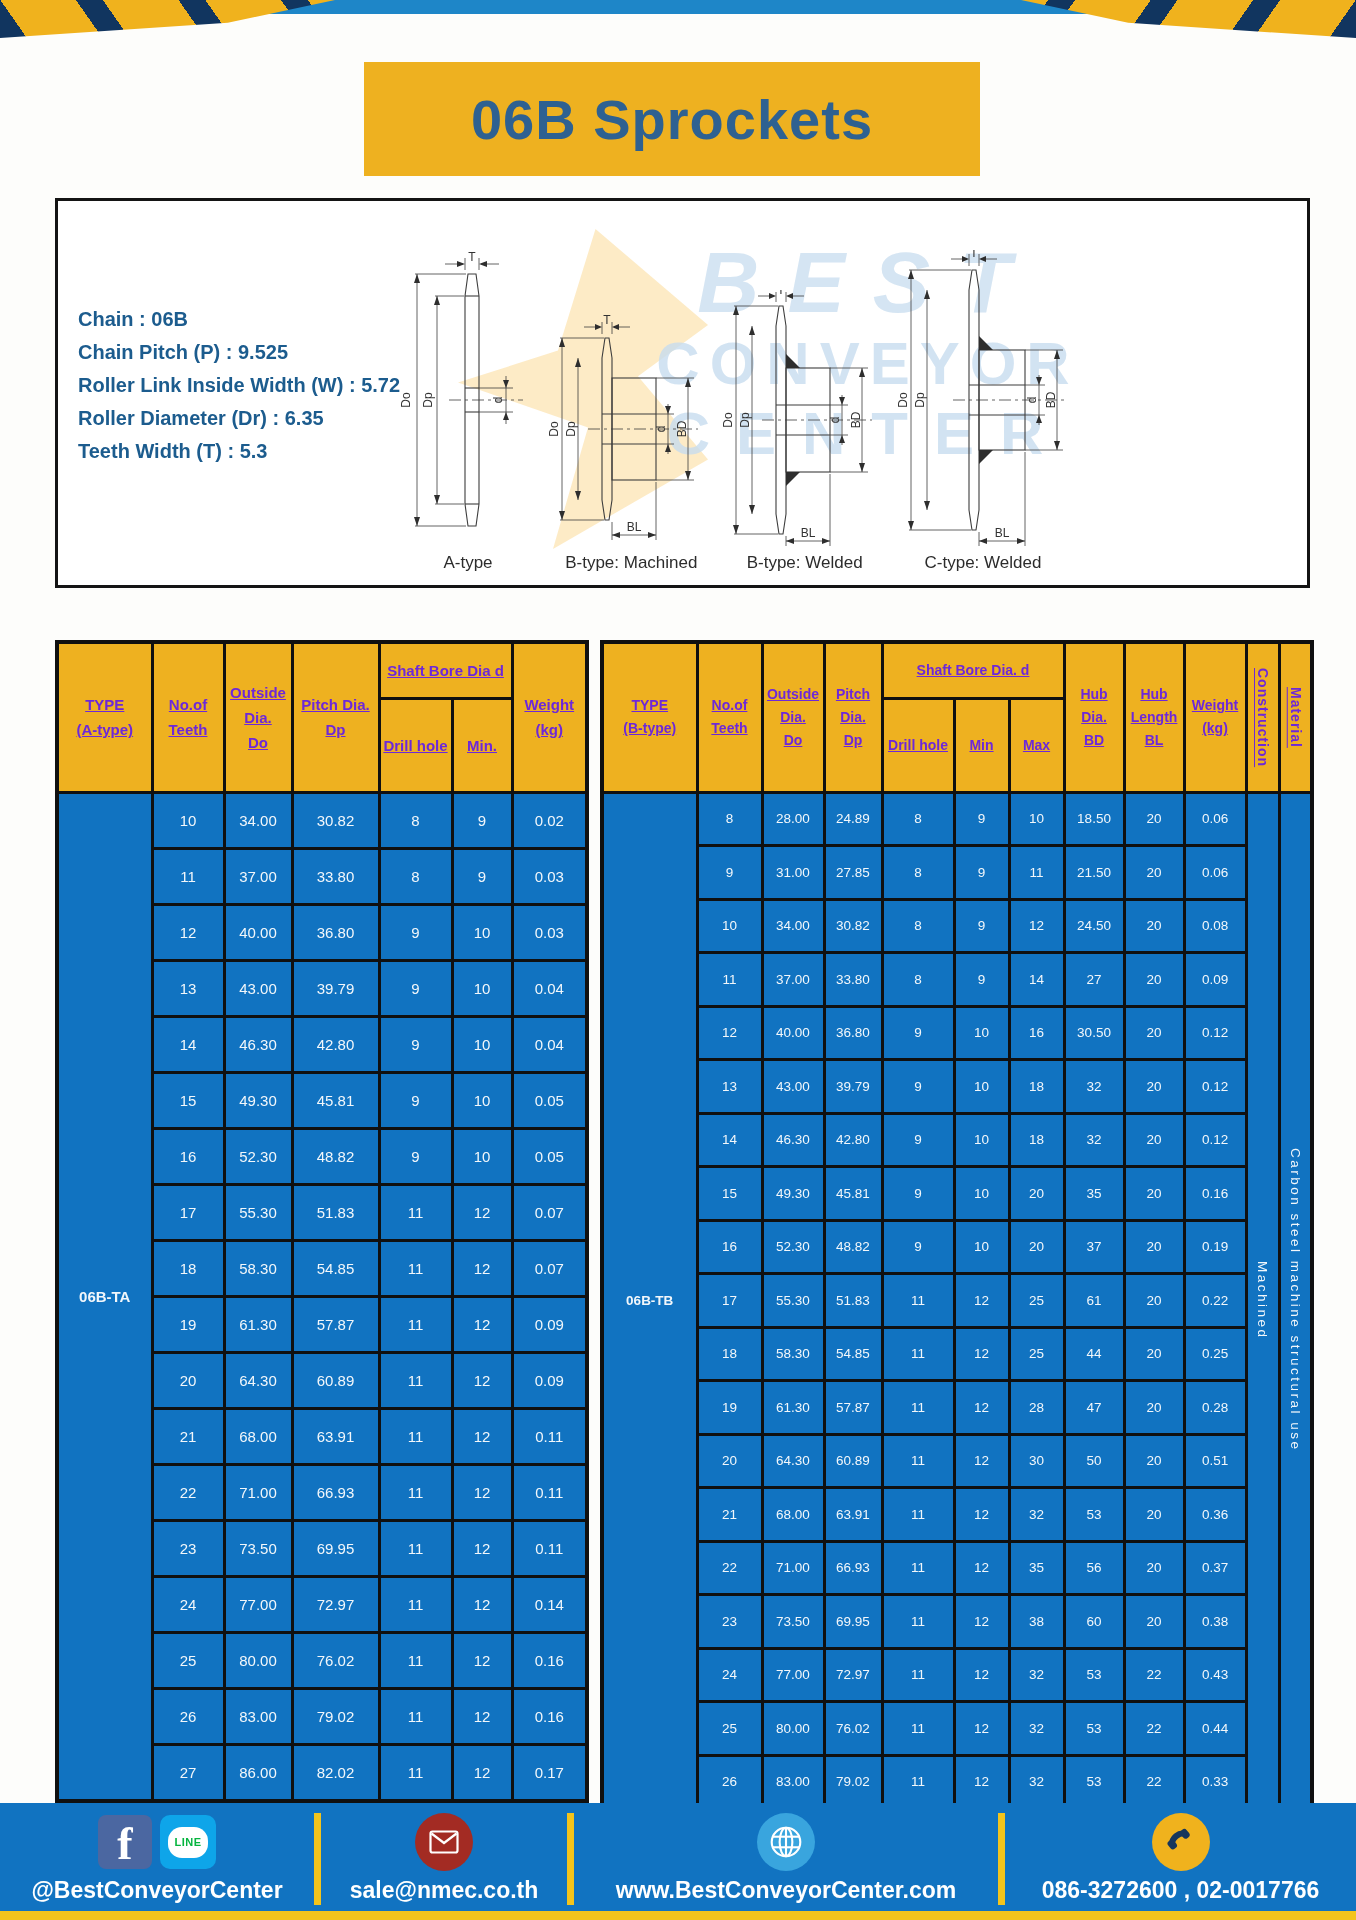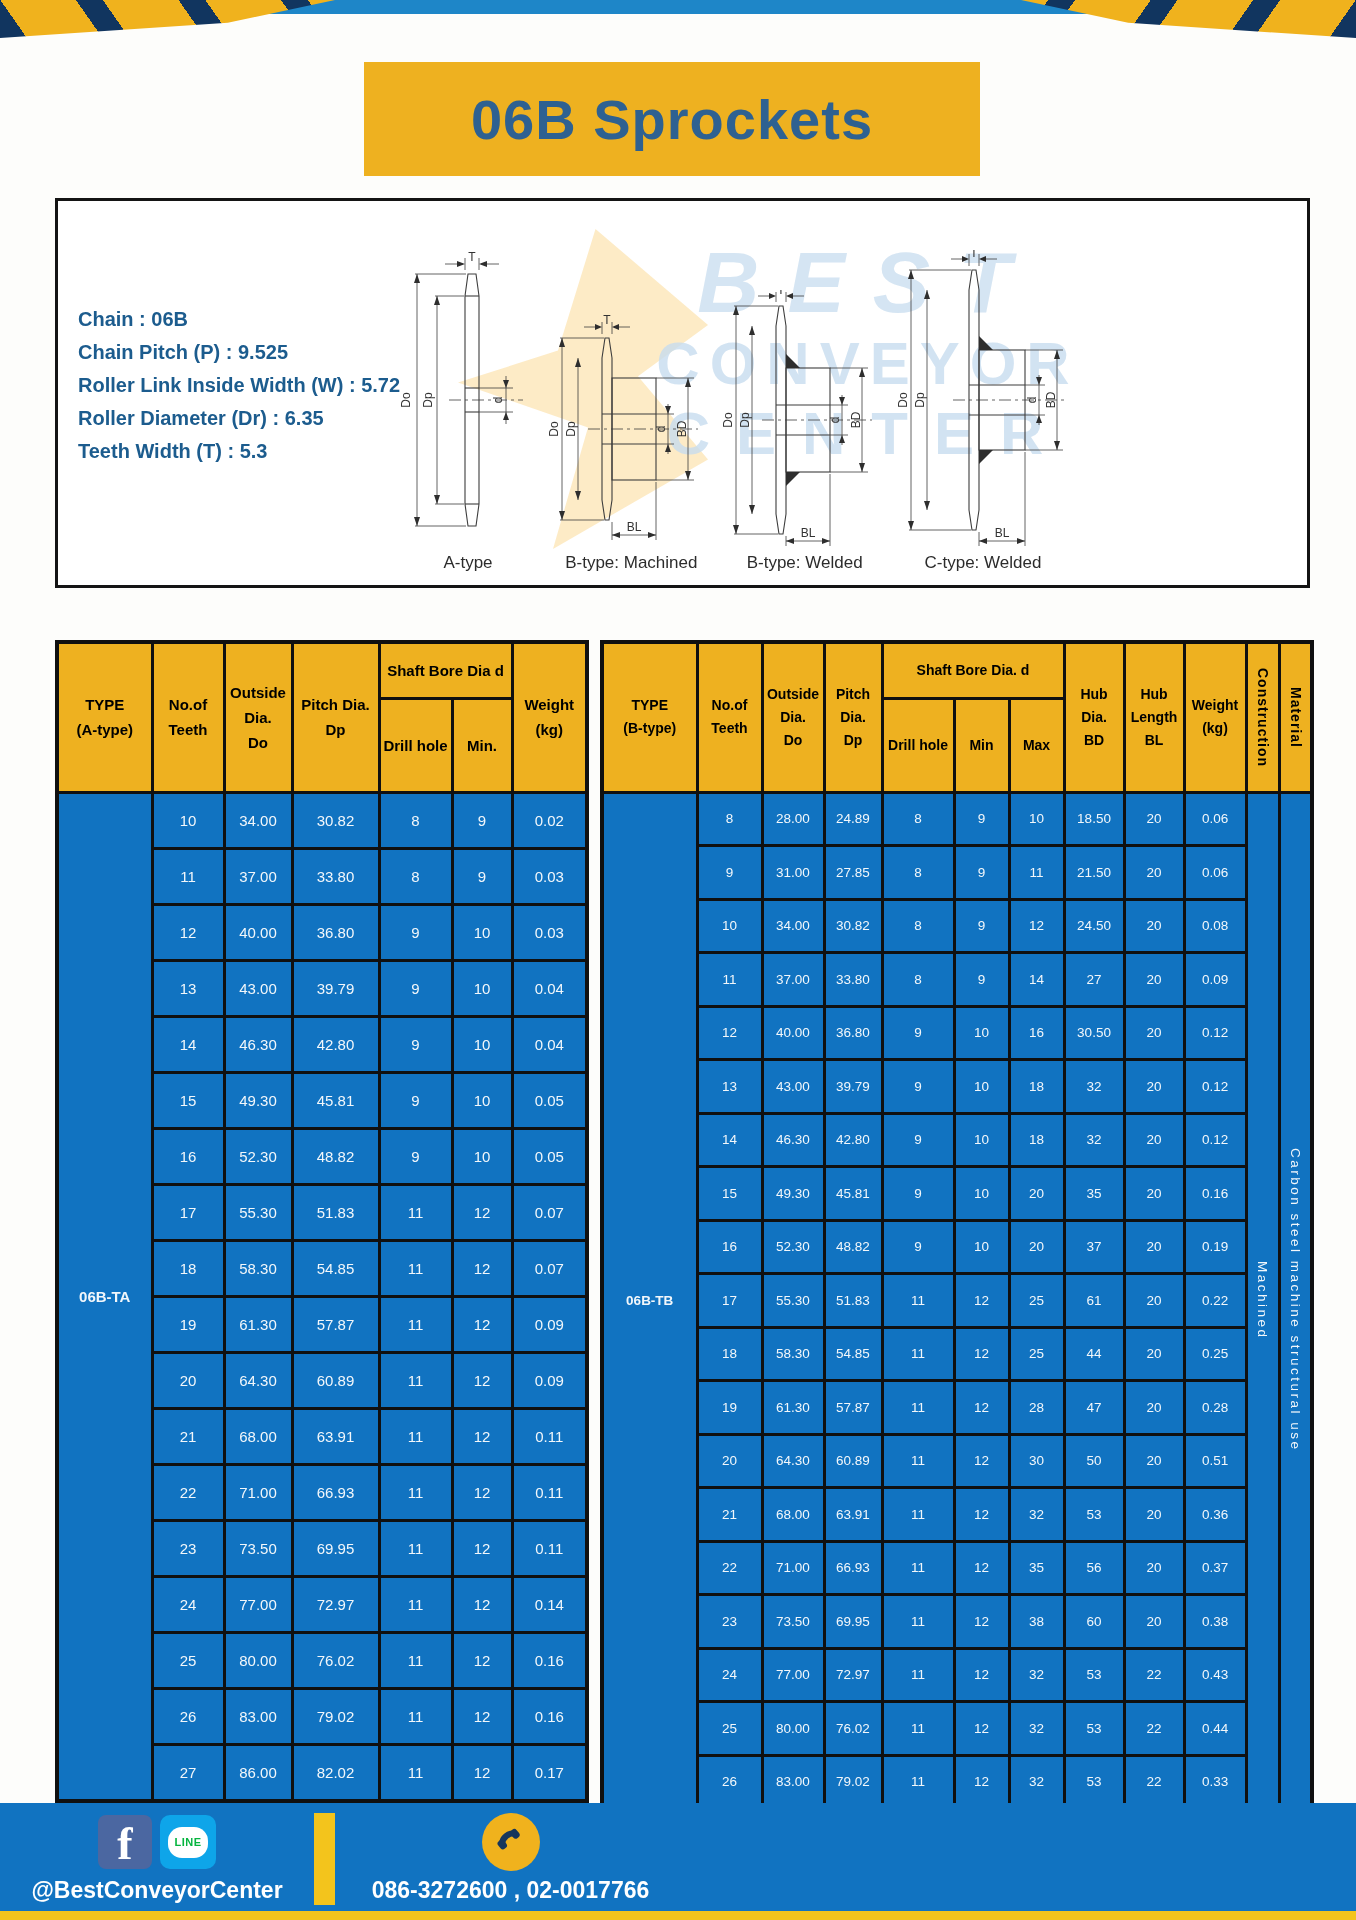--- a/index.html
+++ b/index.html
@@ -43,21 +43,21 @@
   .fig .cl{stroke-dasharray:12 4 3 4;stroke-width:0.8;}
   .fig .fill{fill:#2e2e2e;stroke:none;}
   .fig text{font-size:12px;fill:#333;stroke:none;font-family:"Liberation Sans",sans-serif;}
 
   
   .tblwrap-a{position:absolute;left:55px;top:640px;}
   .tblwrap-b{position:absolute;left:600px;top:640px;}
   table{border-collapse:collapse;table-layout:fixed;border:4px solid #101010;}
   #table-a{width:530px;} #table-b{width:710px;}
   th,td{border:3px solid #101010;text-align:center;vertical-align:middle;padding:0;overflow:hidden;}
-  th{background:#eeb120;color:#000000;font-weight:bold;white-space:pre-line;}
+  th{background:#eeb120;color:#6d28d9;font-weight:bold;white-space:pre-line;text-decoration:underline;}
   #table-a th{font-size:15px;line-height:25px;}
   #table-b th{font-size:14px;line-height:23px;}
   tr.h1{height:56px;} tr.h2{height:94px;}
   td{background:#1173c1;color:#f2f7fb;}
   #table-a td{font-size:15px;height:53px;}
   #table-b td{font-size:13.5px;height:50.5px;}
   td.type-col{font-weight:bold;font-size:15px;}
   th.vert{writing-mode:vertical-rl;letter-spacing:1px;line-height:normal;padding:0 2px;}
   td.vert-col{writing-mode:vertical-rl;letter-spacing:2.5px;font-size:13.5px;line-height:normal;}
 
@@ -744,21 +744,48 @@
     <div class="f-sec f1">
       <div class="f-icons">
         <div class="icon-fb">f</div>
         <div class="icon-line">
           <div class="line-bubble">LINE</div>
         </div>
       </div>
       <div class="f-label">@BestConveyorCenter</div>
     </div>
     <div class="f-sep"></div>
+    <div class="f-sec f2">
+      <div class="f-icons">
+        <div class="icon-circle icon-mail">
+          <svg width="30" height="24" viewBox="0 0 30 24">
+              <rect x="1.5" y="1.5" width="27" height="21" rx="2" fill="none" stroke="#fff" stroke-width="2.2"></rect>
+              <path d="M2.5 3.5 L15 13 L27.5 3.5" fill="none" stroke="#fff" stroke-width="2.2"></path>
+            </svg>
+        </div>
+      </div>
+      <div class="f-label">sale@nmec.co.th</div>
+    </div>
     <div class="f-sep"></div>
+    <div class="f-sec f3">
+      <div class="f-icons">
+        <div class="icon-circle icon-globe">
+          <svg width="36" height="36" viewBox="0 0 34 34">
+              <g fill="none" stroke="#fff" stroke-width="2">
+                <circle cx="17" cy="17" r="13.5"></circle>
+                <ellipse cx="17" cy="17" rx="6" ry="13.5"></ellipse>
+                <line x1="4" y1="12" x2="30" y2="12"></line>
+                <line x1="4" y1="22" x2="30" y2="22"></line>
+                <line x1="17" y1="3.5" x2="17" y2="30.5"></line>
+              </g>
+            </svg>
+        </div>
+      </div>
+      <div class="f-label">www.BestConveyorCenter.com</div>
+    </div>
     <div class="f-sep"></div>
     <div class="f-sec f4">
       <div class="f-icons">
         <div class="icon-circle icon-phone">
           <svg width="32" height="32" viewBox="0 0 56 56">
               <g transform="rotate(-40 28 28)" fill="#16365c">
                 <rect x="7" y="13" width="13" height="17" rx="5.5"></rect>
                 <rect x="36" y="13" width="13" height="17" rx="5.5"></rect>
                 <path d="M9 19 A21 17 0 0 1 47 19 L41 27 A14 11 0 0 0 15 27 Z"></path>
               </g>

